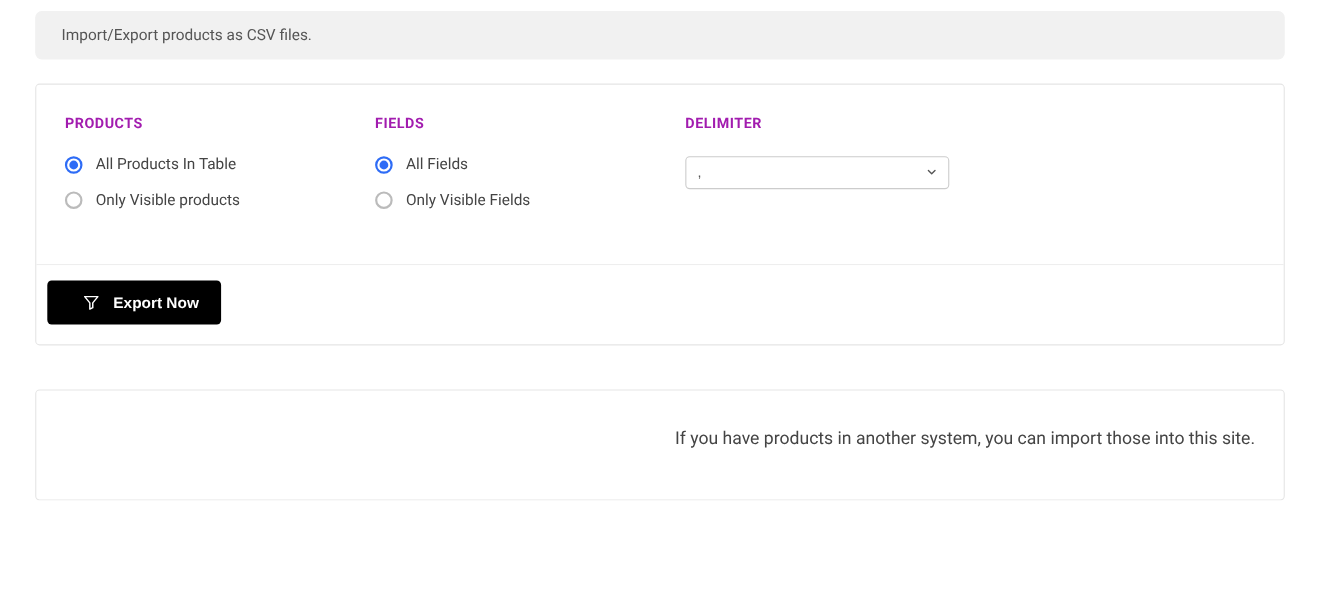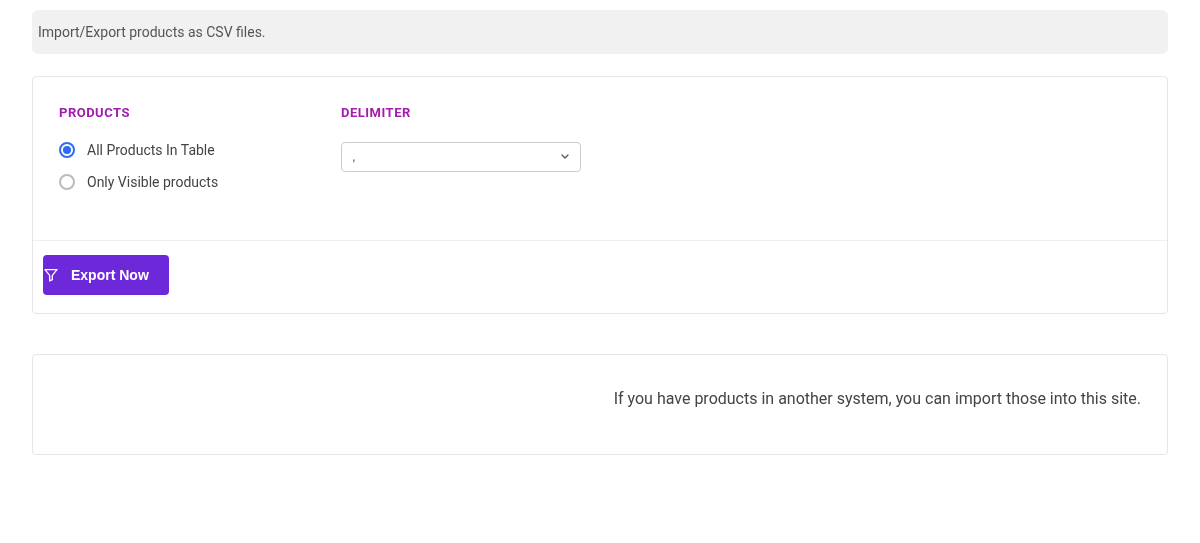--- a/index.html
+++ b/index.html
@@ -5,21 +5,21 @@
   * { box-sizing: border-box; margin: 0; padding: 0; }
   body {
     font-family: -apple-system, BlinkMacSystemFont, "Segoe UI", Roboto, "Helvetica Neue", Arial, sans-serif;
     background: #ffffff;
     padding: 10px 32px 0 32px;
     color: #333;
     width: 1200px;
   }
   .info-banner {
     background: #f1f1f1;
-    padding: 14px 6px;
+    padding: 14px 24px;
     border-radius: 6px;
     font-size: 14px;
     color: #555;
     margin-bottom: 22px;
   }
   .card {
     border: 1px solid #e5e5e5;
     border-radius: 4px;
     margin-bottom: 40px;
     background: #fff;
@@ -100,27 +100,27 @@
     pointer-events: none;
   }
   .card-footer {
     border-top: 1px solid #eee;
     padding: 14px 10px 18px 10px;
   }
   .btn {
     display: inline-flex;
     align-items: center;
     gap: 12px;
-    background: #6d28d9;
+    background: #000000;
     color: #fff;
     font-size: 14px;
     font-weight: 600;
     border: none;
     border-radius: 4px;
-    padding: 12px 20px 12px 0;
+    padding: 12px 20px 12px 32px;
     cursor: pointer;
   }
   .btn svg { display: block; }
   .import-text {
     font-size: 16px;
     color: #444;
     padding: 6px 0 12px 0;
     text-align: right;
   }
 </style>
@@ -142,20 +142,33 @@
               <span class="radio-dot"></span>
             </span>
           <span class="radio-label">All Products In Table</span>
         </div>
         <div class="radio-item">
           <span class="radio-circle"></span>
           <span class="radio-label">Only Visible products</span>
         </div>
       </div>
 
+      <div class="col">
+        <div class="section-title">FIELDS</div>
+        <div class="radio-item">
+          <span class="radio-circle selected">
+              <span class="radio-dot"></span>
+            </span>
+          <span class="radio-label">All Fields</span>
+        </div>
+        <div class="radio-item">
+          <span class="radio-circle"></span>
+          <span class="radio-label">Only Visible Fields</span>
+        </div>
+      </div>
 
       <div class="col-delim">
         <div class="section-title">DELIMITER</div>
         <div class="select-wrap">
           <button type="button" class="select-box">
             <span>,</span>
           </button>
           <span class="chevron">
             <svg width="12" height="12" viewBox="0 0 24 24" fill="none" stroke="#555" stroke-width="2.5" stroke-linecap="round" stroke-linejoin="round">
                 <polyline points="6 9 12 15 18 9"></polyline>

